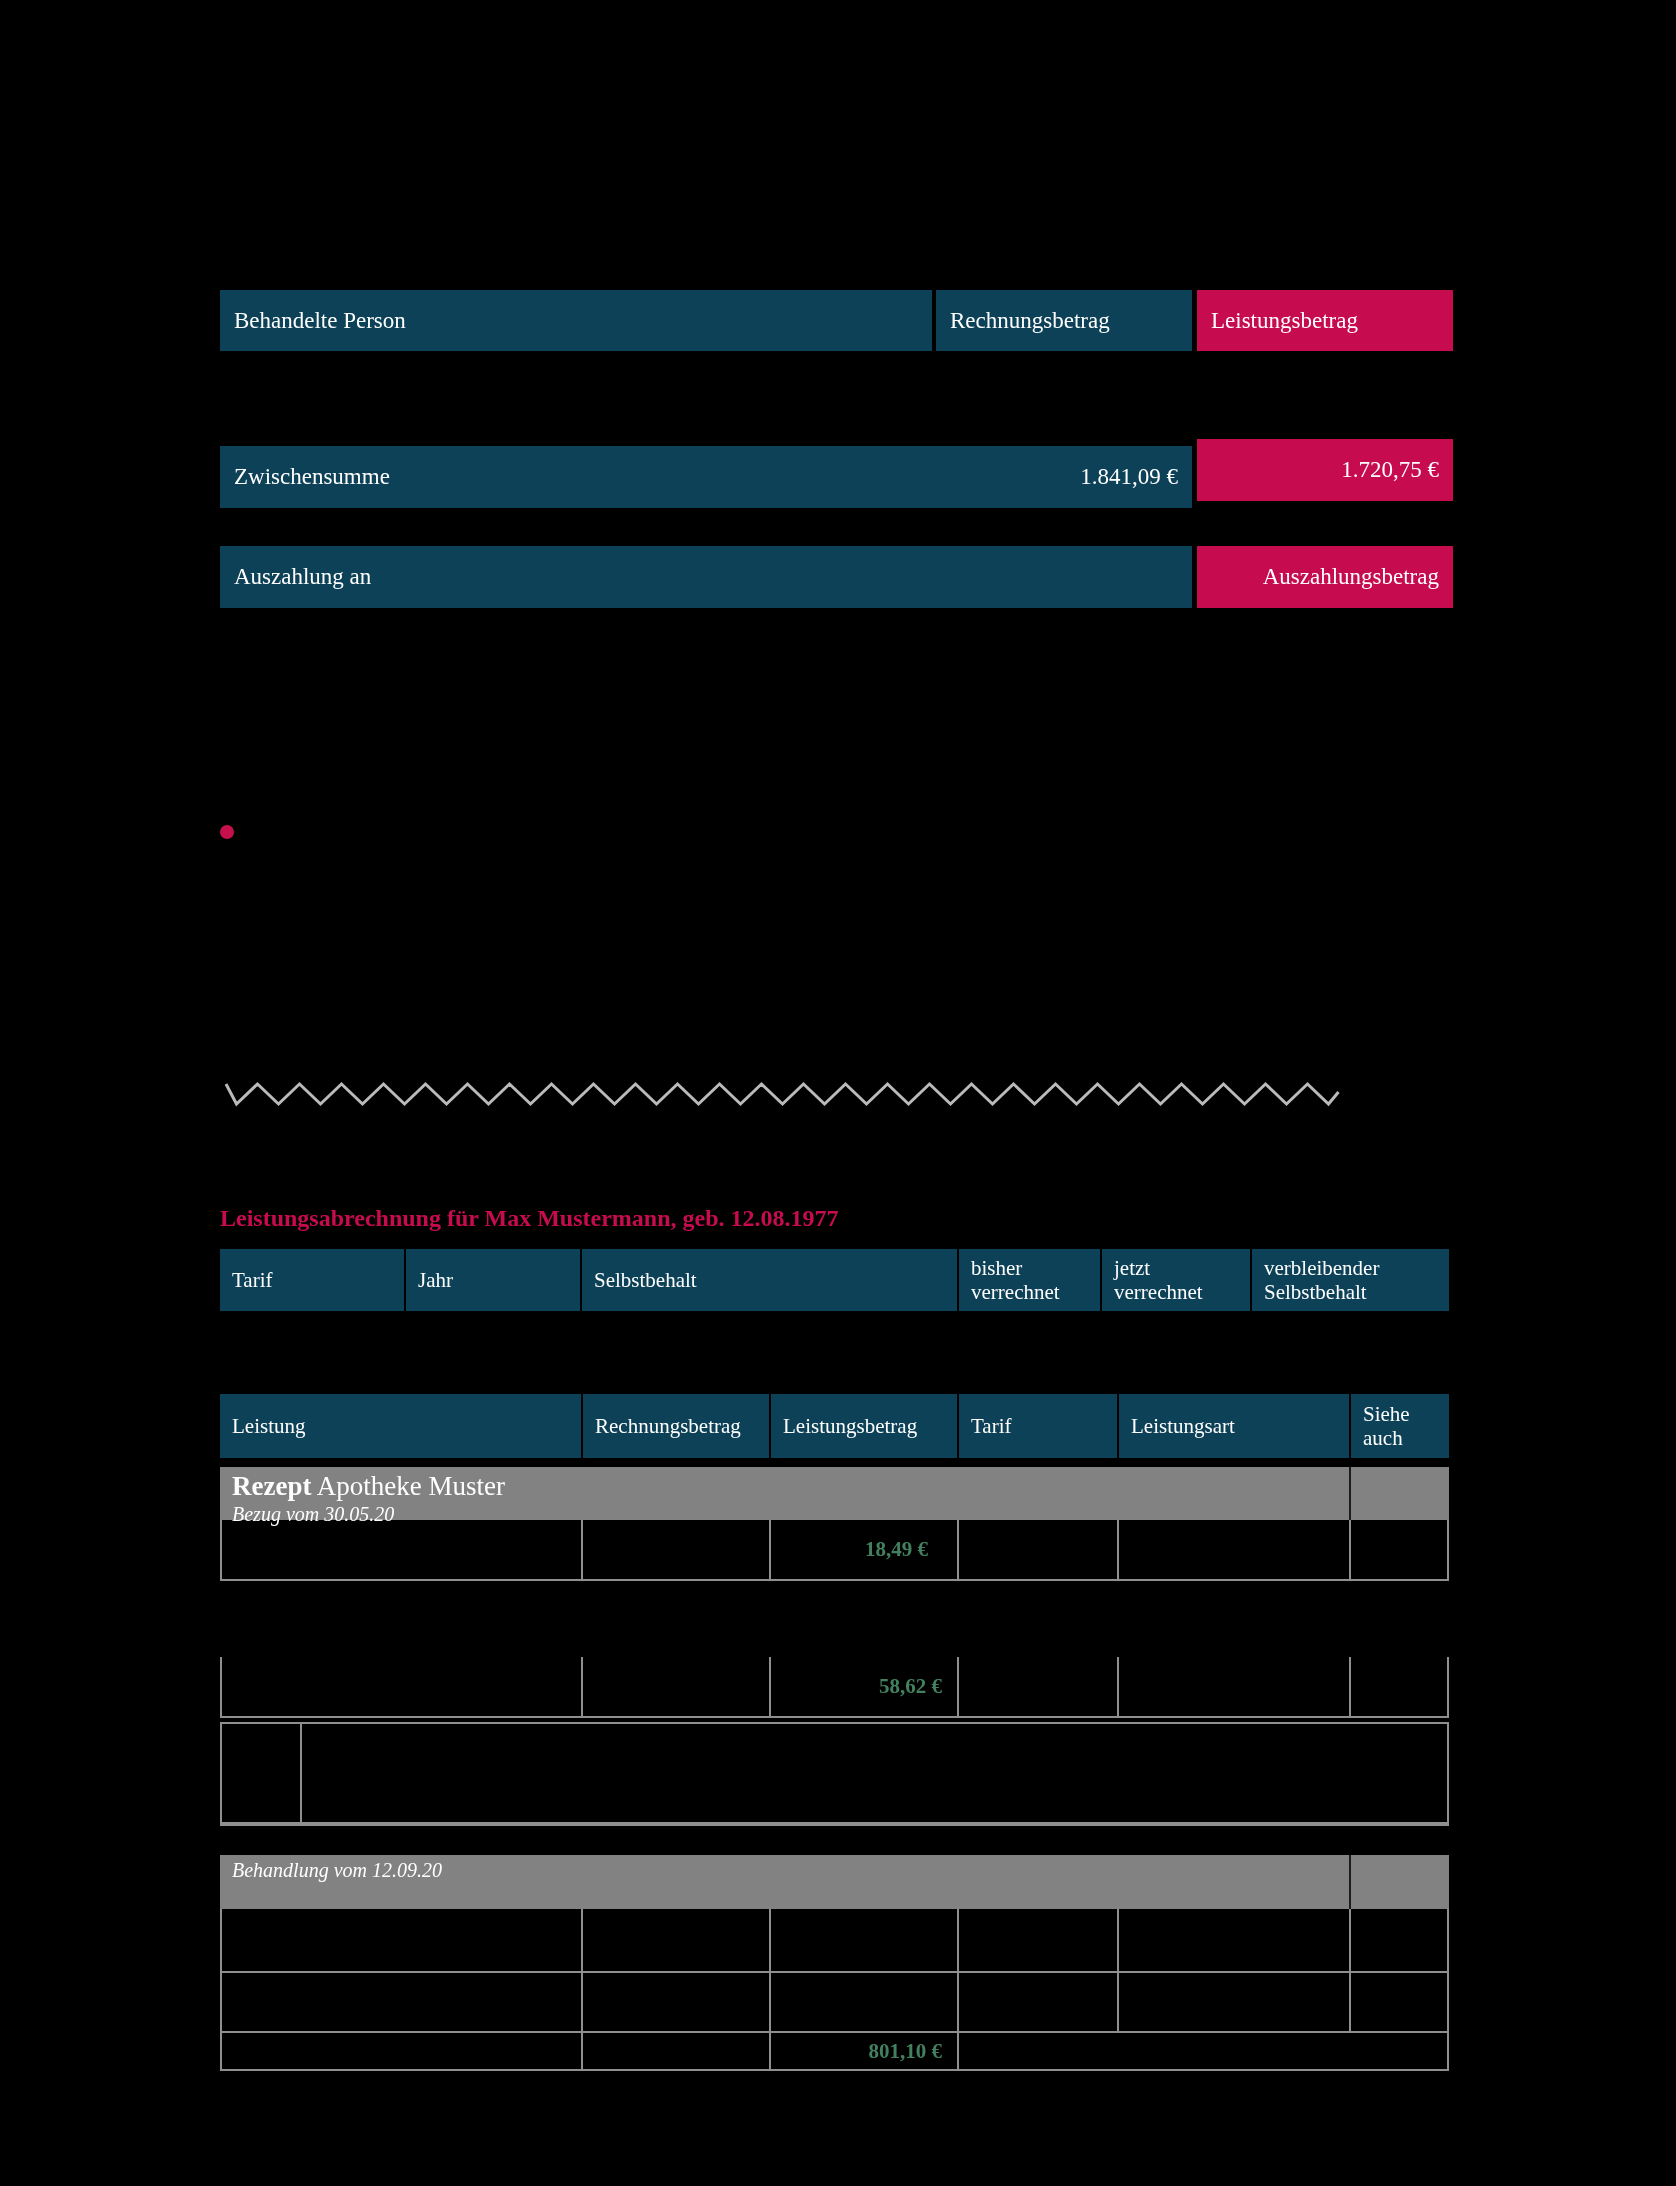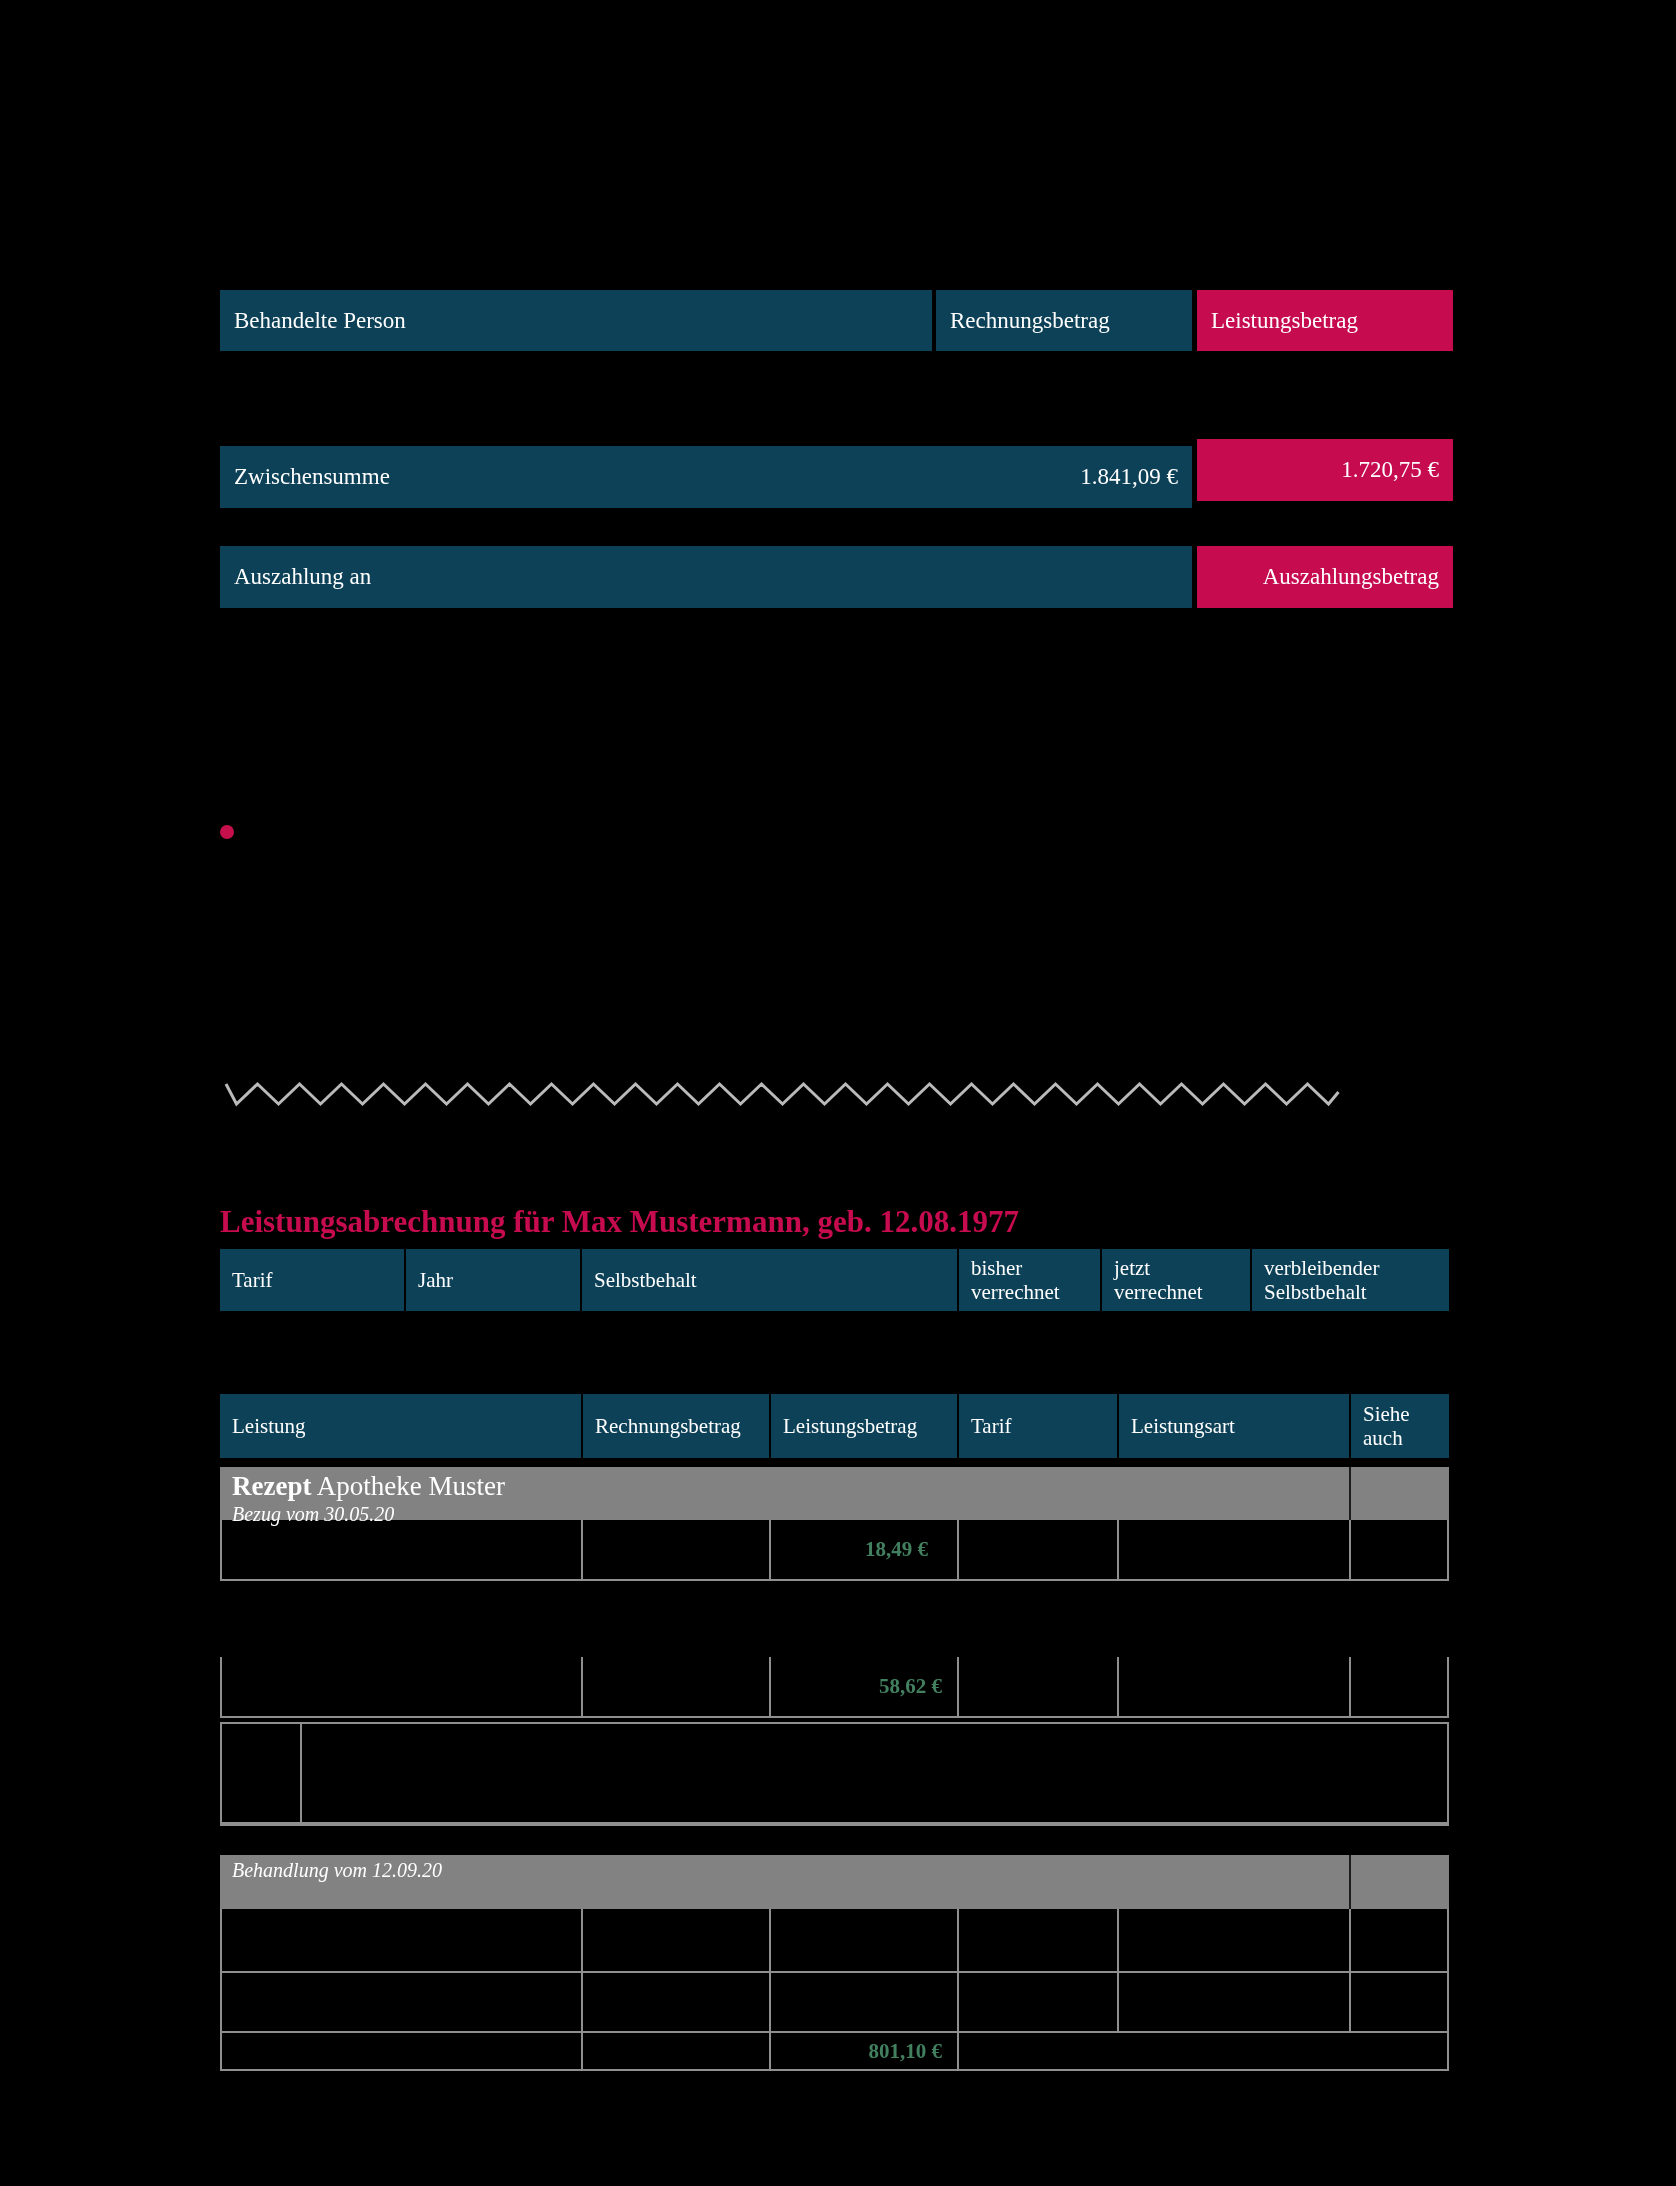--- a/index.html
+++ b/index.html
@@ -16,21 +16,21 @@
   .rightal{justify-content:flex-end;}
 
   
   .hcell{background:#0d4157;color:#fff;display:flex;align-items:center;
          padding:2px 12px;font-size:21px;line-height:1.15;}
 
   
   .bullet{width:14px;height:14px;border-radius:50%;background:#c6104c;}
 
   
-  .title{color:#c60b4e;font-weight:bold;font-size:31px;line-height:1.1;white-space:nowrap;}
+  .title{color:#c60b4e;font-weight:bold;font-size:24px;line-height:1.1;white-space:nowrap;}
 
   
   .band{background:#828282;color:#fff;padding:3px 0 0 12px;}
   .band .l1{font-size:27px;line-height:1.2;}
   .band .l1 .b{font-weight:bold;}
   .band .l2{font-style:italic;font-size:20px;line-height:1.2;}
   .band .banddiv{position:absolute;top:0;bottom:0;width:2px;background:#1c1c1c;}
 
   
   .drow{border:2px solid #8f8f8f;border-top:none;background:transparent;}

